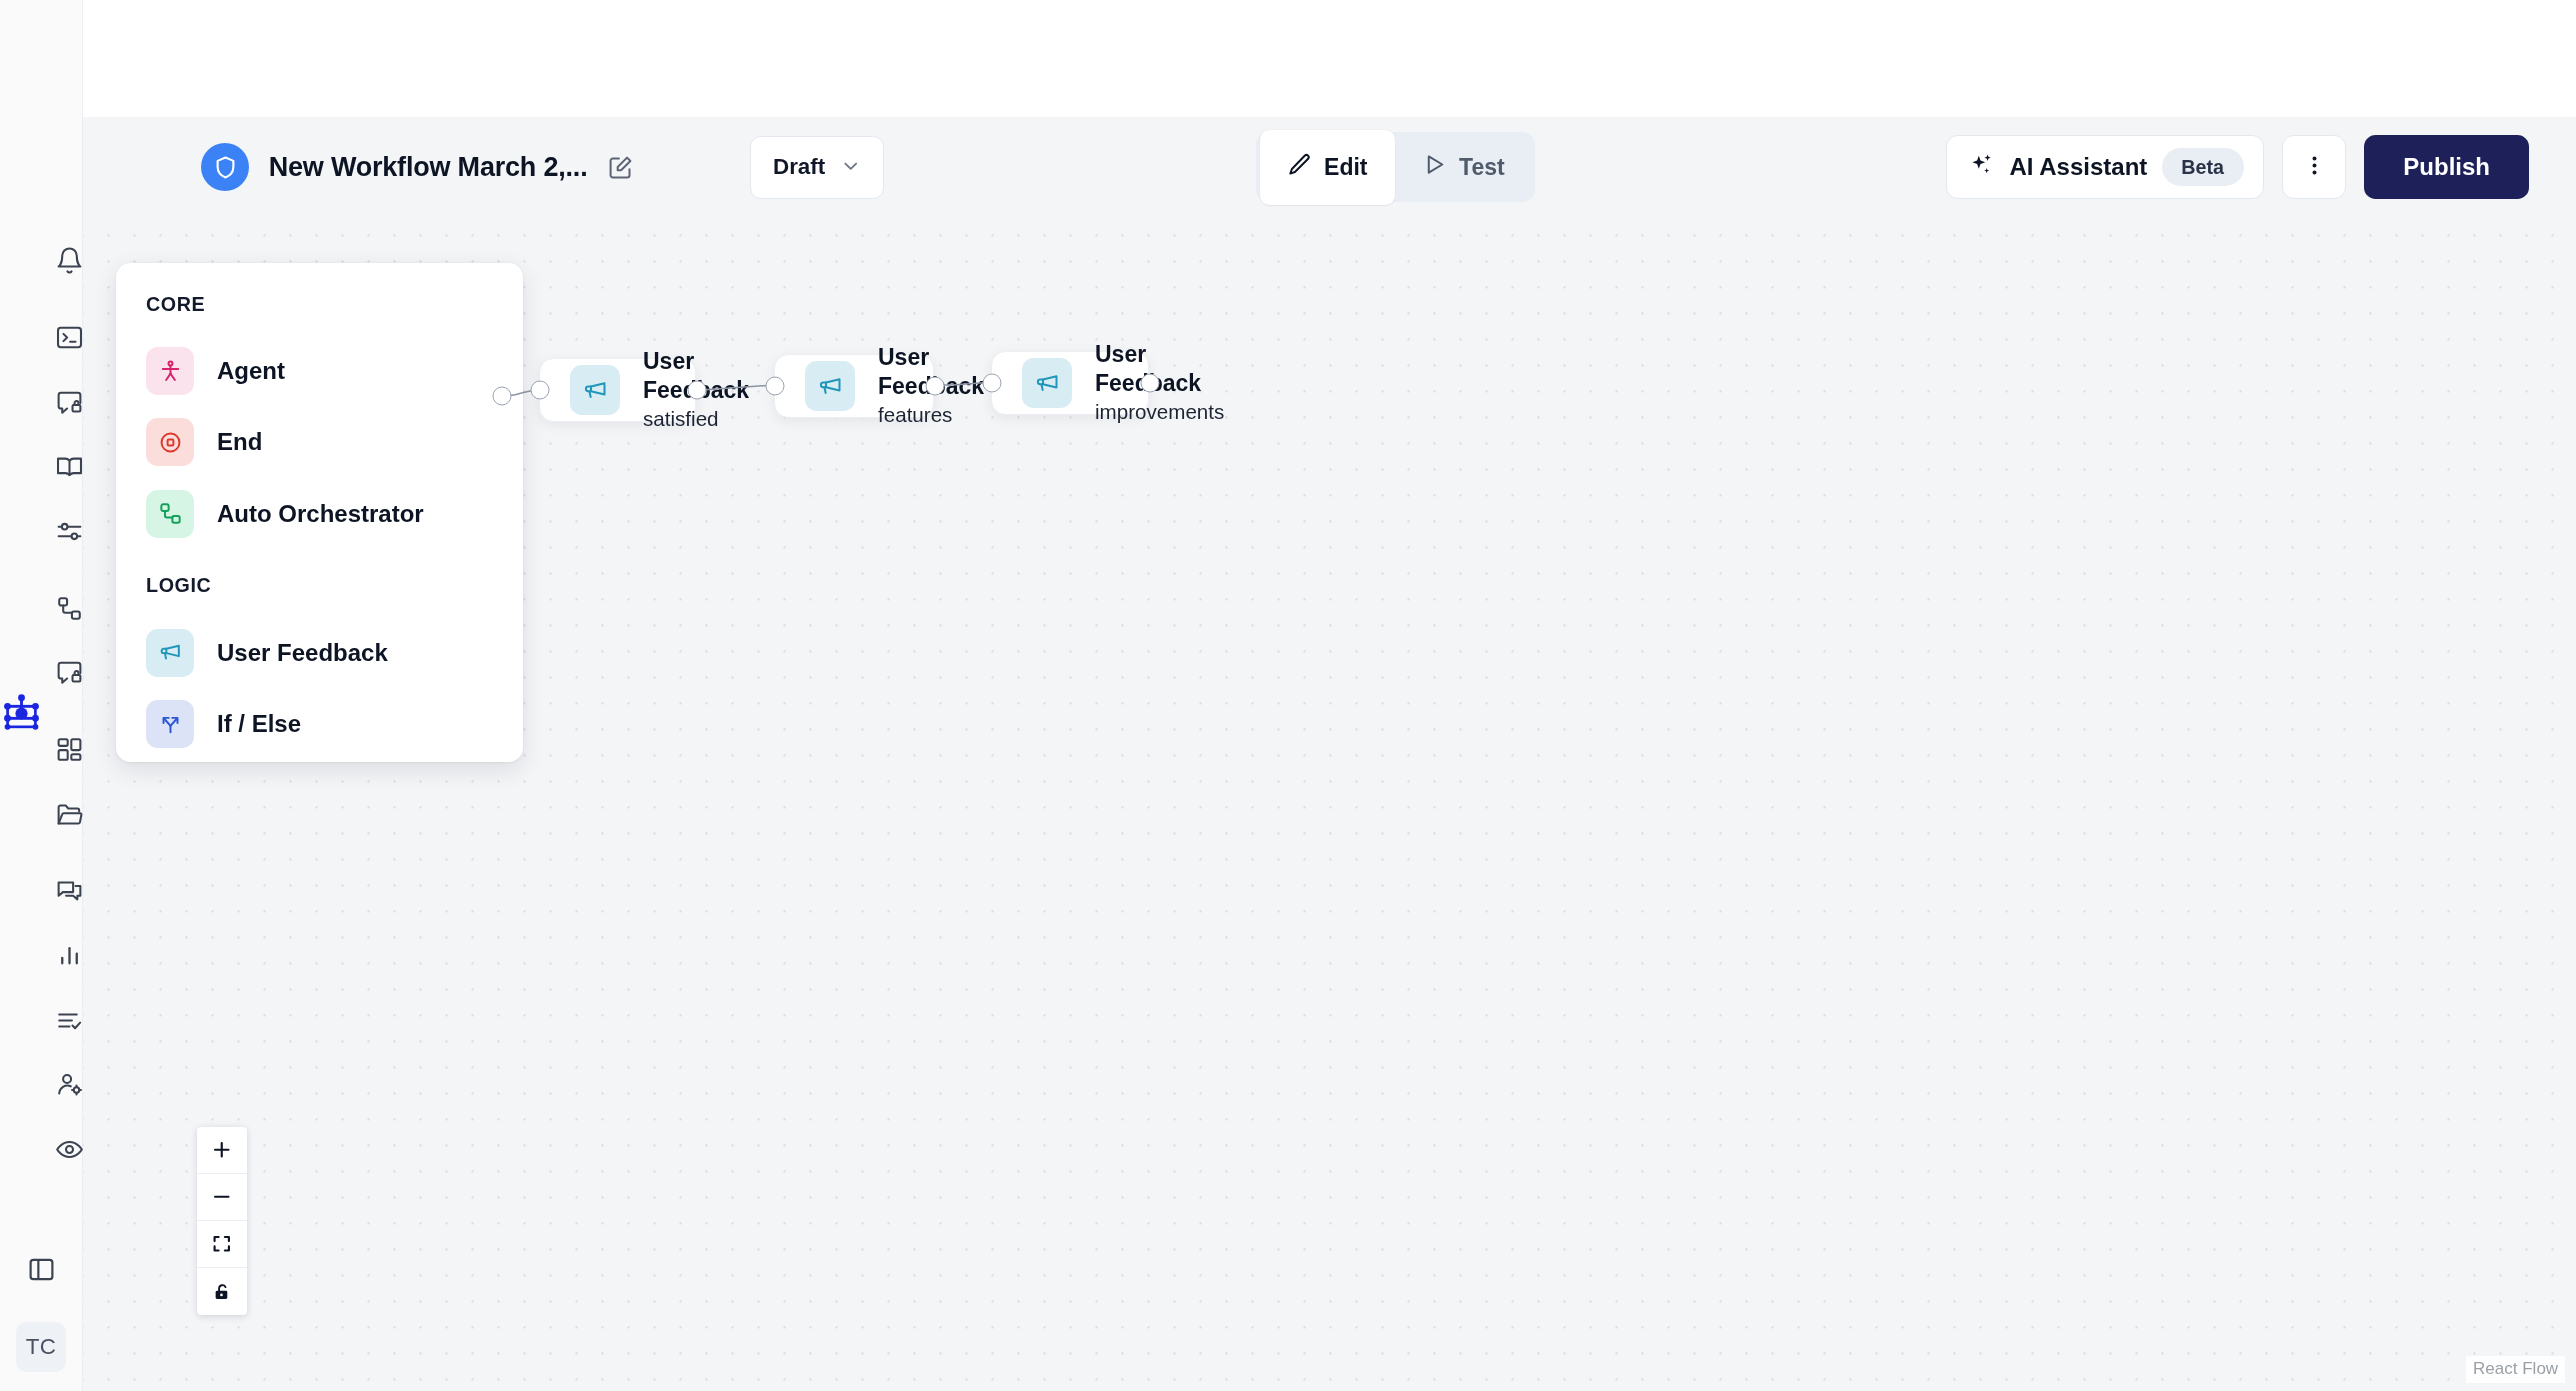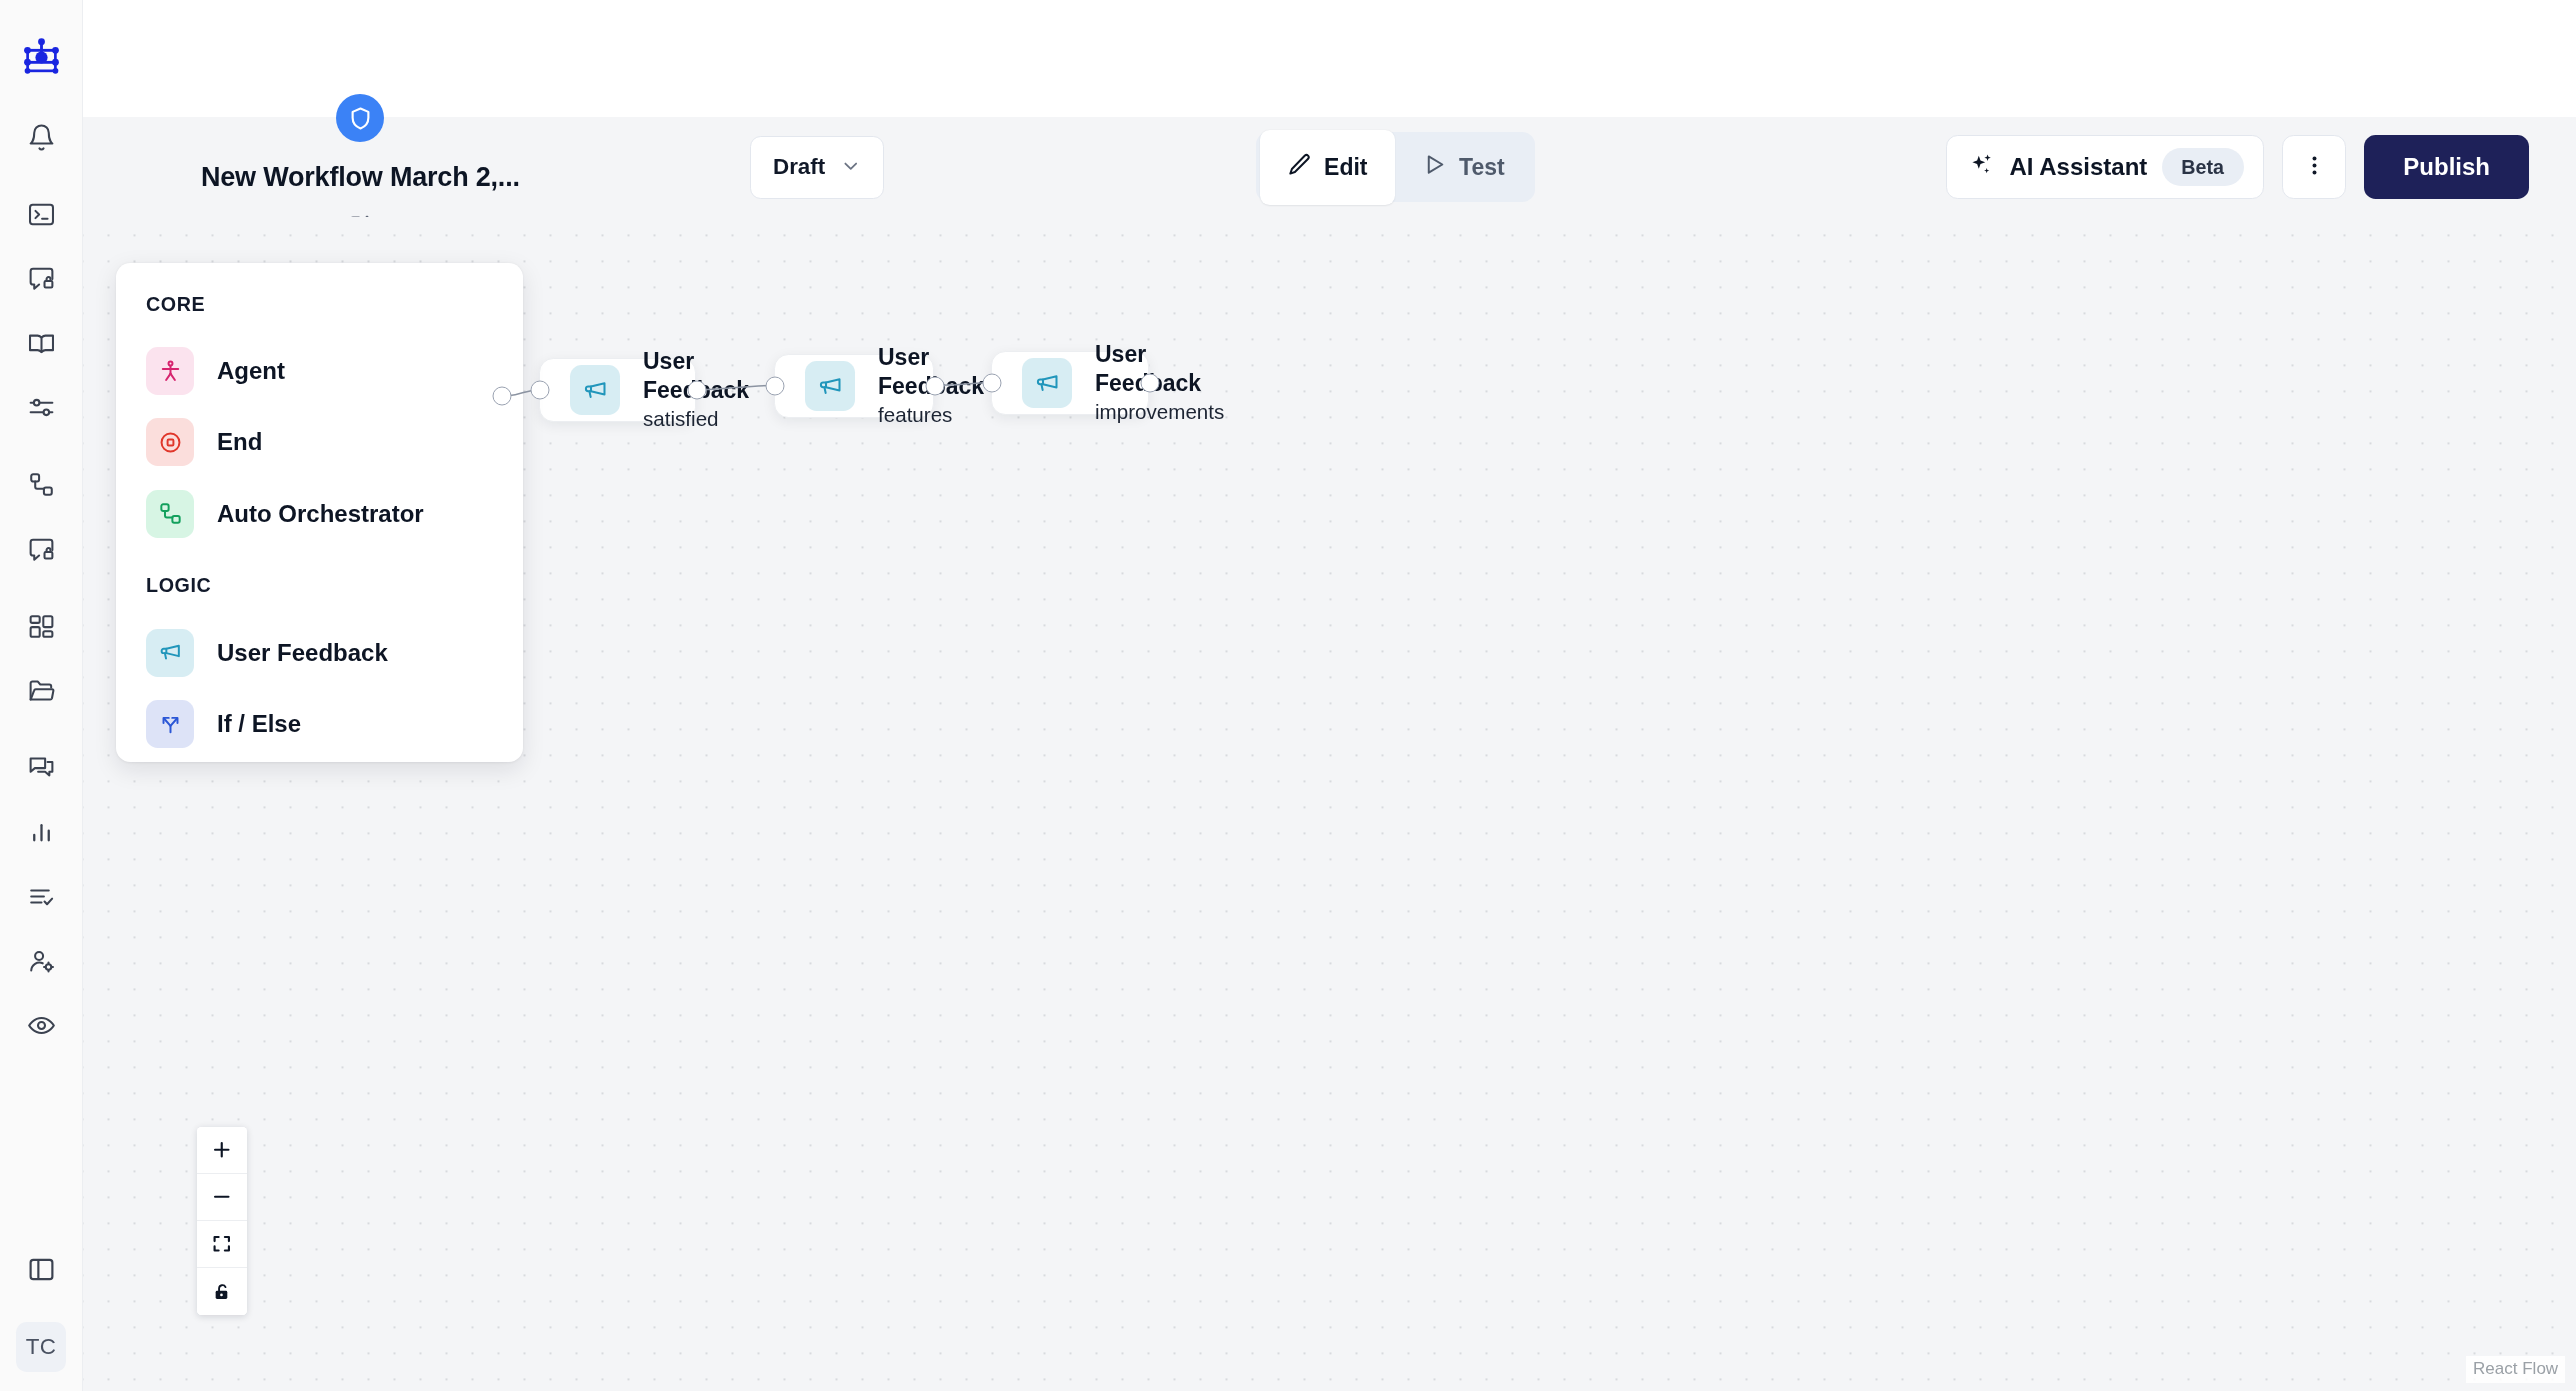--- a/index.html
+++ b/index.html
@@ -10,21 +10,21 @@
     overflow: hidden;
   }
   #app { position: relative; width: 2576px; height: 1392px; }
 
   
   .rail {
     position: absolute; left: 0; top: 0;
     width: 83px; height: 1392px;
     background: #fafafa;
     border-right: 0.9px solid #eceef1;
-    display: flex; flex-direction: column; align-items: center;
+    display: flex; flex-direction: row; align-items: center;
   }
   .rail-logo {
     margin-top: 34px; width: 47px; height: 47px;
     display: flex; align-items: center; justify-content: center;
   }
   .rail-icons { margin-top: 30px; display: flex; flex-direction: column; align-items: center; width: 100%; }
   .rail-ic {
     width: 52px; height: 52px; margin-bottom: 12.5px;
     display: flex; align-items: center; justify-content: center;
     border-radius: 9px; cursor: pointer;
@@ -54,21 +54,21 @@
     display: flex; align-items: center; gap: 14.3px;
     font-size: 24px; font-weight: 600; color: #121a2b; cursor: pointer;
   }
 
   
   .subbar {
     position: absolute; left: 83px; top: 117px; right: 0; height: 100px;
     background: #f4f5f7;
     display: flex; align-items: center;
   }
-  .wf-ident { position: absolute; left: 118px; display: flex; align-items: center; gap: 19.7px; flex-direction: column; }
+  .wf-ident { position: absolute; left: 118px; display: flex; align-items: center; gap: 19.7px; }
   .shield {
     width: 48px; height: 48px; border-radius: 50%;
     background: #3b82f6; display: flex; align-items: center; justify-content: center;
   }
   .wf-name { font-size: 27px; font-weight: 700; color: #0d1524; letter-spacing: -0.2px; }
   .edit-pen { width: 27px; height: 27px; color: #5c6475; cursor: pointer; display:block; }
 
   .status-pill {
     position: absolute; left: 619px;
     width: 134px; height: 63px; border-radius: 10.7px;

